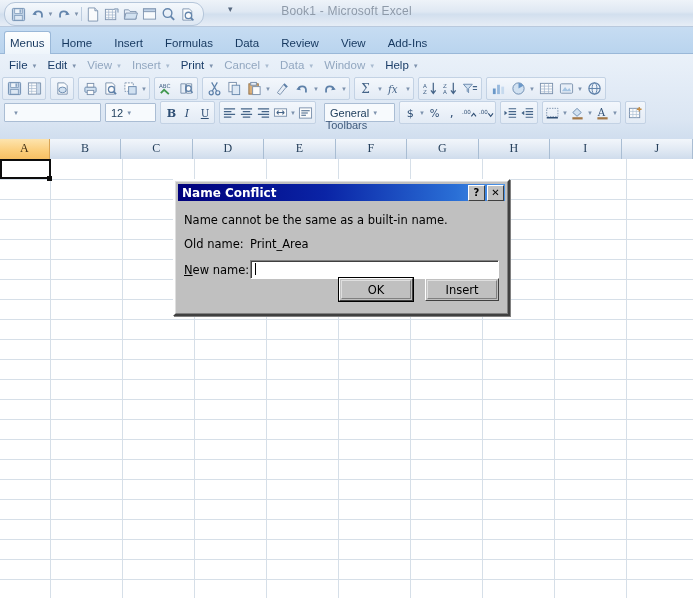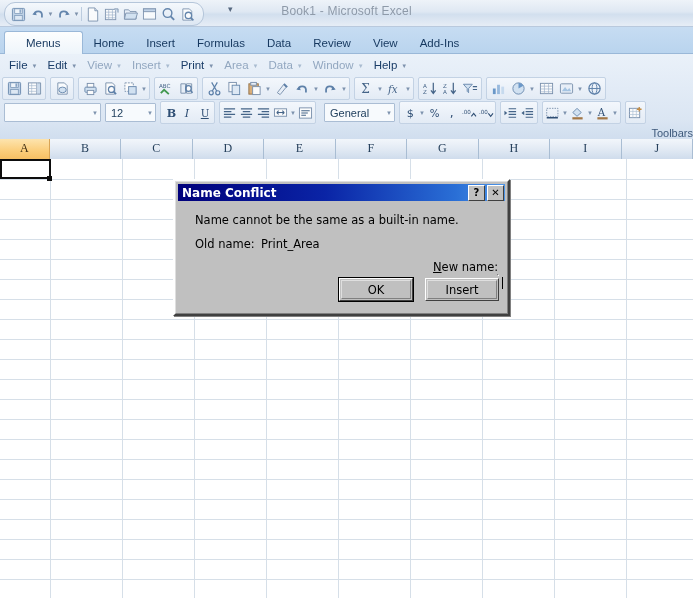--- a/index.html
+++ b/index.html
@@ -40,21 +40,21 @@
     display:flex;align-items:flex-end;padding-left:4px;
   }
   .tab{
     height:21px;line-height:21px;padding:0 11px;font-size:11.5px;color:#15375e;
     position:relative;top:1px;white-space:nowrap;
   }
   .tab.active{
     background:linear-gradient(180deg,#fdfefe,#eef5fb);
     border:1px solid #9ab8d8;border-bottom:none;
     border-radius:3px 3px 0 0;color:#15375e;height:22px;line-height:22px;
-    padding:0 21px;
+    padding:0 5px;
   }
 
   
   .ribbon{
     position:relative;height:87px;
     background:linear-gradient(180deg,#eaf1f9 0%,#e2ebf6 40%,#dbe6f3 75%,#cfddee 100%);
     border-bottom:1px solid #9fb6d1;
   }
   .menurow{
     position:absolute;left:0;top:0;height:22px;width:693px;
@@ -71,26 +71,26 @@
   .tbrow.r2{top:47px;}
   .grp{display:flex;align-items:center;height:21px;
     border:1px solid #c3d2e4;border-radius:2px;
     background:linear-gradient(180deg,#f3f7fc,#e3ebf5);
     margin-right:4px;padding:0 1px;}
   .ic{width:20px;height:19px;display:flex;align-items:center;justify-content:center;opacity:.9;}
   .ic.sm{width:17px;}
   .dda{width:8px;height:19px;display:flex;align-items:center;justify-content:center;
     font-size:6px;color:#7e93ae;}
   .combo{height:17px;border:1px solid #aabdd4;background:#f7fafd;border-radius:1px;
-    display:flex;align-items:center;justify-content:space-between;padding:0 2px 0 5px;
+    display:flex;align-items:center;padding:0 2px 0 5px;
     font-size:11px;color:#22415f;margin:0 2px;}
   .combo .cv{overflow:hidden;white-space:nowrap;}
   .combo .ca{font-size:6px;color:#7e93ae;padding-left:3px;}
   .grouplabel{
-    position:absolute;left:0;right:0;bottom:2px;text-align:right;
+    position:absolute;left:0;right:0;bottom:10px;text-align:center;
     font-size:11px;color:#3f5a7c;
   }
 
   
   .sheet{position:absolute;left:0;top:139px;width:693px;height:459px;background:#fff;overflow:hidden;}
   .colhead{position:absolute;left:0;top:0;height:20px;width:693px;display:flex;
     border-bottom:1px solid #9eb6ce;}
   .ch{
     height:20px;line-height:19px;text-align:center;font-size:12px;color:#26405c;
     font-family:"Liberation Serif", serif;
@@ -132,25 +132,25 @@
   }
   .titlebtns{position:absolute;right:1px;top:1px;display:flex;gap:2px;}
   .tbtn{
     width:15px;height:14px;background:#c0c0c0;
     border-top:1px solid #ffffff;border-left:1px solid #ffffff;
     border-right:1px solid #404040;border-bottom:1px solid #404040;
     display:flex;align-items:center;justify-content:center;
     font-size:10px;font-weight:bold;color:#000;line-height:1;
     font-family:"DejaVu Sans", sans-serif;
   }
-  .dlg-body{position:absolute;left:2px;right:2px;top:21px;bottom:2px;margin-left:11px;}
+  .dlg-body{position:absolute;left:2px;right:2px;top:21px;bottom:2px;}
   .dlg-msg{position:absolute;left:6px;top:10px;font-size:11.5px;color:#000;}
   .row-old{position:absolute;left:6px;top:34px;font-size:11.5px;color:#000;display:flex;}
   .row-old .lbl{width:66px;}
-  .row-new{position:absolute;left:6px;top:57px;right:6px;display:flex;align-items:flex-end;flex-direction:column;}
+  .row-new{position:absolute;left:6px;top:57px;right:6px;display:flex;align-items:center;}
   .row-new .lbl{width:66px;font-size:11.5px;color:#000;}
   .row-new .lbl u{text-decoration:underline;}
   .txtfield{
     flex:1;height:17px;background:#ffffff;
     border-top:1px solid #808080;border-left:1px solid #808080;
     border-right:1px solid #ffffff;border-bottom:1px solid #ffffff;
     box-shadow:inset 1px 1px 0 #404040;
     position:relative;
   }
   .caret{position:absolute;left:4px;top:2px;width:1px;height:12px;background:#000;}
@@ -271,21 +271,21 @@
         </div>
       <div class="menuitem dim">
           <span>Insert</span>
           <span class="dd">▼</span>
         </div>
       <div class="menuitem">
           <span>Print</span>
           <span class="dd">▼</span>
         </div>
       <div class="menuitem dim">
-          <span>Area</span>
+          <span>Cancel</span>
           <span class="dd">▼</span>
         </div>
       <div class="menuitem dim">
           <span>Data</span>
           <span class="dd">▼</span>
         </div>
       <div class="menuitem dim">
           <span>Window</span>
           <span class="dd">▼</span>
         </div>

